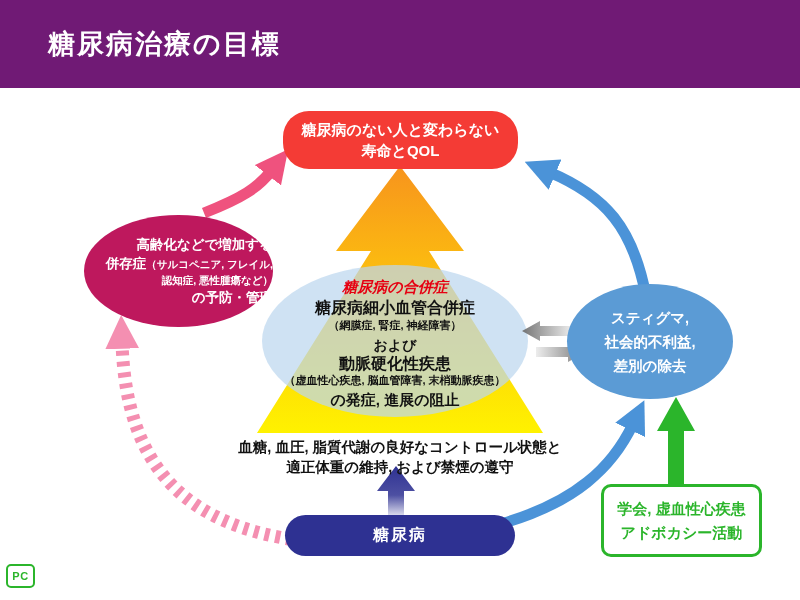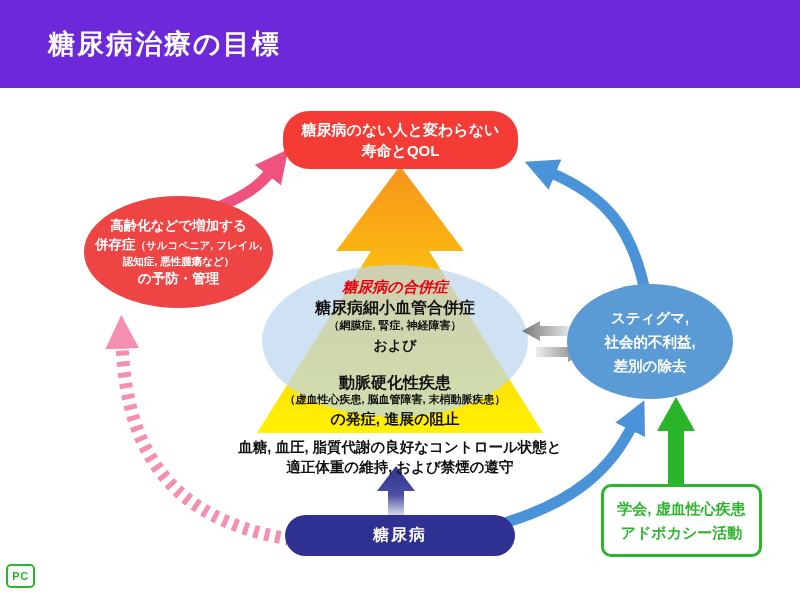--- a/index.html
+++ b/index.html
@@ -1,36 +1,36 @@
 <!DOCTYPE html>
 <html><head>
 <meta charset="utf-8">
 <style>
   html,body{margin:0;padding:0;background:#fff;}
   #stage{
     position:relative;width:800px;height:600px;overflow:hidden;background:#ffffff;
     font-family:"Liberation Sans","DejaVu Sans",sans-serif;
   }
   
-  .header{position:absolute;left:0;top:0;width:800px;height:88px;background:#6d28d9;}
+  .header{position:absolute;left:0;top:0;width:800px;height:88px;background:#701a75;}
   .header h1{
     margin:0;position:absolute;left:48px;top:26px;color:#ffffff;
     font-size:27px;font-weight:bold;letter-spacing:2px;
   }
   
   #arrows{position:absolute;left:0;top:0;width:800px;height:600px;}
   
   .node{position:absolute;display:flex;flex-direction:column;align-items:center;justify-content:center;text-align:center;}
   .goal{
     left:283px;top:111px;width:235px;height:58px;background:#F43B35;border-radius:26px;
     color:#fff;font-size:15px;font-weight:700;line-height:21px;
   }
   .comorbidity{
-    left:84px;top:196px;width:189px;height:112px;border-radius:50%;background:#ef4444;
-    color:#fff;font-size:13.5px;font-weight:700;
+    left:84px;top:215px;width:189px;height:112px;border-radius:50%;background:#be185d;
+    color:#fff;font-size:13.5px;font-weight:700;align-items:flex-end;
   }
   .comorbidity .big{font-size:13.5px;font-weight:700;line-height:19px;}
   .comorbidity .small{font-size:10.5px;font-weight:600;line-height:14px;}
   .comorbidity .mix{line-height:17px;}
   .comorbidity .last{line-height:20px;margin-top:1px;}
   .stigma{
     left:567px;top:284px;width:166px;height:115px;border-radius:50%;background:#5B9BD5;
     color:#fff;font-size:14.5px;font-weight:700;line-height:24px;
   }
   .diabetes{
@@ -40,21 +40,21 @@
   .advocacy{
     left:601px;top:484px;width:161px;height:73px;background:#fff;border:3px solid #2BB52B;border-radius:10px;
     color:#2BB52B;font-size:15px;font-weight:700;line-height:24px;box-sizing:border-box;
   }
   
   .center-text{position:absolute;left:243px;top:277px;width:304px;text-align:center;color:#111;}
   .c-heading{color:#E60012;font-size:15px;font-weight:700;line-height:20px;font-style:italic;}
   .c-l1{font-size:16px;font-weight:700;line-height:21px;}
   .c-small{font-size:11px;font-weight:600;line-height:15px;}
   .c-l3{font-size:14px;font-weight:700;line-height:18px;margin-top:3px;}
-  .c-l4{font-size:16px;font-weight:700;line-height:19px;margin-top:19px;}
+  .c-l4{font-size:16px;font-weight:700;line-height:19px;}
   .c-l6{font-size:15px;font-weight:700;line-height:20px;margin-top:2px;}
   .control-text{
     position:absolute;left:208px;top:437px;width:384px;text-align:center;
     font-size:14.5px;font-weight:700;line-height:20px;color:#111;
   }
   
   .footer{position:absolute;left:6px;top:564px;display:flex;align-items:center;gap:8px;}
   .pc-logo{
     width:25px;height:20px;border:2px solid #2BB52B;border-radius:5px;color:#2BB52B;
     font-size:11px;font-weight:700;display:flex;align-items:center;justify-content:center;letter-spacing:.5px;

